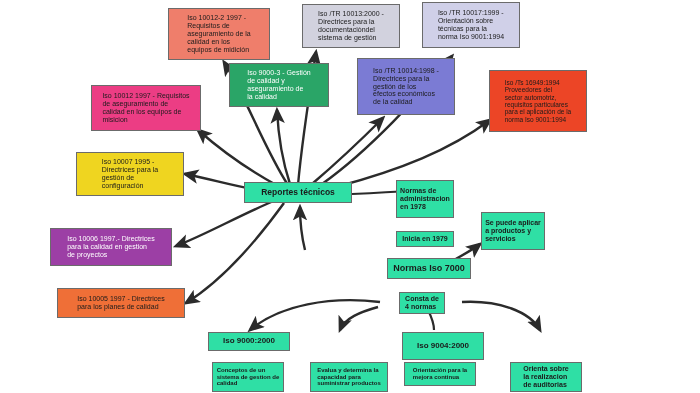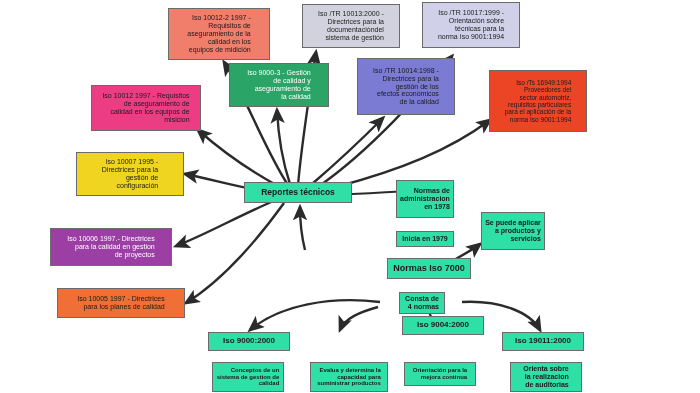--- a/index.html
+++ b/index.html
@@ -25,21 +25,21 @@
     height: 393px;
     pointer-events: none;
   }
   .node {
     position: absolute;
     box-sizing: border-box;
     border: 1px solid #6b6b6b;
     display: flex;
     align-items: center;
     justify-content: center;
-    text-align: right;
+    text-align: left;
     line-height: 1.12;
     color: #1b1b1b;
     padding: 0 3px;
     overflow: hidden;
     white-space: pre-line;
   }
   .n-salmon   { background: #ef7e6b; }
   .n-grey     { background: #d2d2de; }
   .n-lavender { background: #d0d0e8; }
   .n-green    { background: #2aa567; color: #ffffff; }
@@ -150,23 +150,22 @@
 servicios</div>
 
   <div class="node n-teal bold" style="left:387px; top:258px; width:84px; height:21px; font-size:9px;">Normas Iso 7000</div>
 
   <div class="node n-teal" style="left:399px; top:292px; width:46px; height:22px; font-size:7px;">Consta de
 4 normas</div>
 
   <div class="node n-teal" style="left:208px; top:332px; width:82px; height:19px; font-size:8px;">Iso 9000:2000</div>
 
 
-  <div class="node n-teal" style="left:402px; top:316px; width:82px; height:19px; font-size:8px;">Iso 9004:2000</div>
+  <div class="node n-teal" style="left:402px; top:332px; width:82px; height:28px; font-size:8px;">Iso 9004:2000</div>
 
-  <div class="node n-teal" style="left:502px; top:332px; width:82px; height:19px; font-size:8px;">Iso 19011:2000</div>
 
   <div class="node n-teal" style="left:212px; top:362px; width:72px; height:30px; font-size:6px;">Conceptos de un
 sistema de gestion de
 calidad</div>
 
   <div class="node n-teal" style="left:310px; top:362px; width:78px; height:30px; font-size:6px;">Evalua y determina la
 capacidad para
 suministrar productos</div>
 
   <div class="node n-teal" style="left:404px; top:362px; width:72px; height:24px; font-size:6px;">Orientación para la

